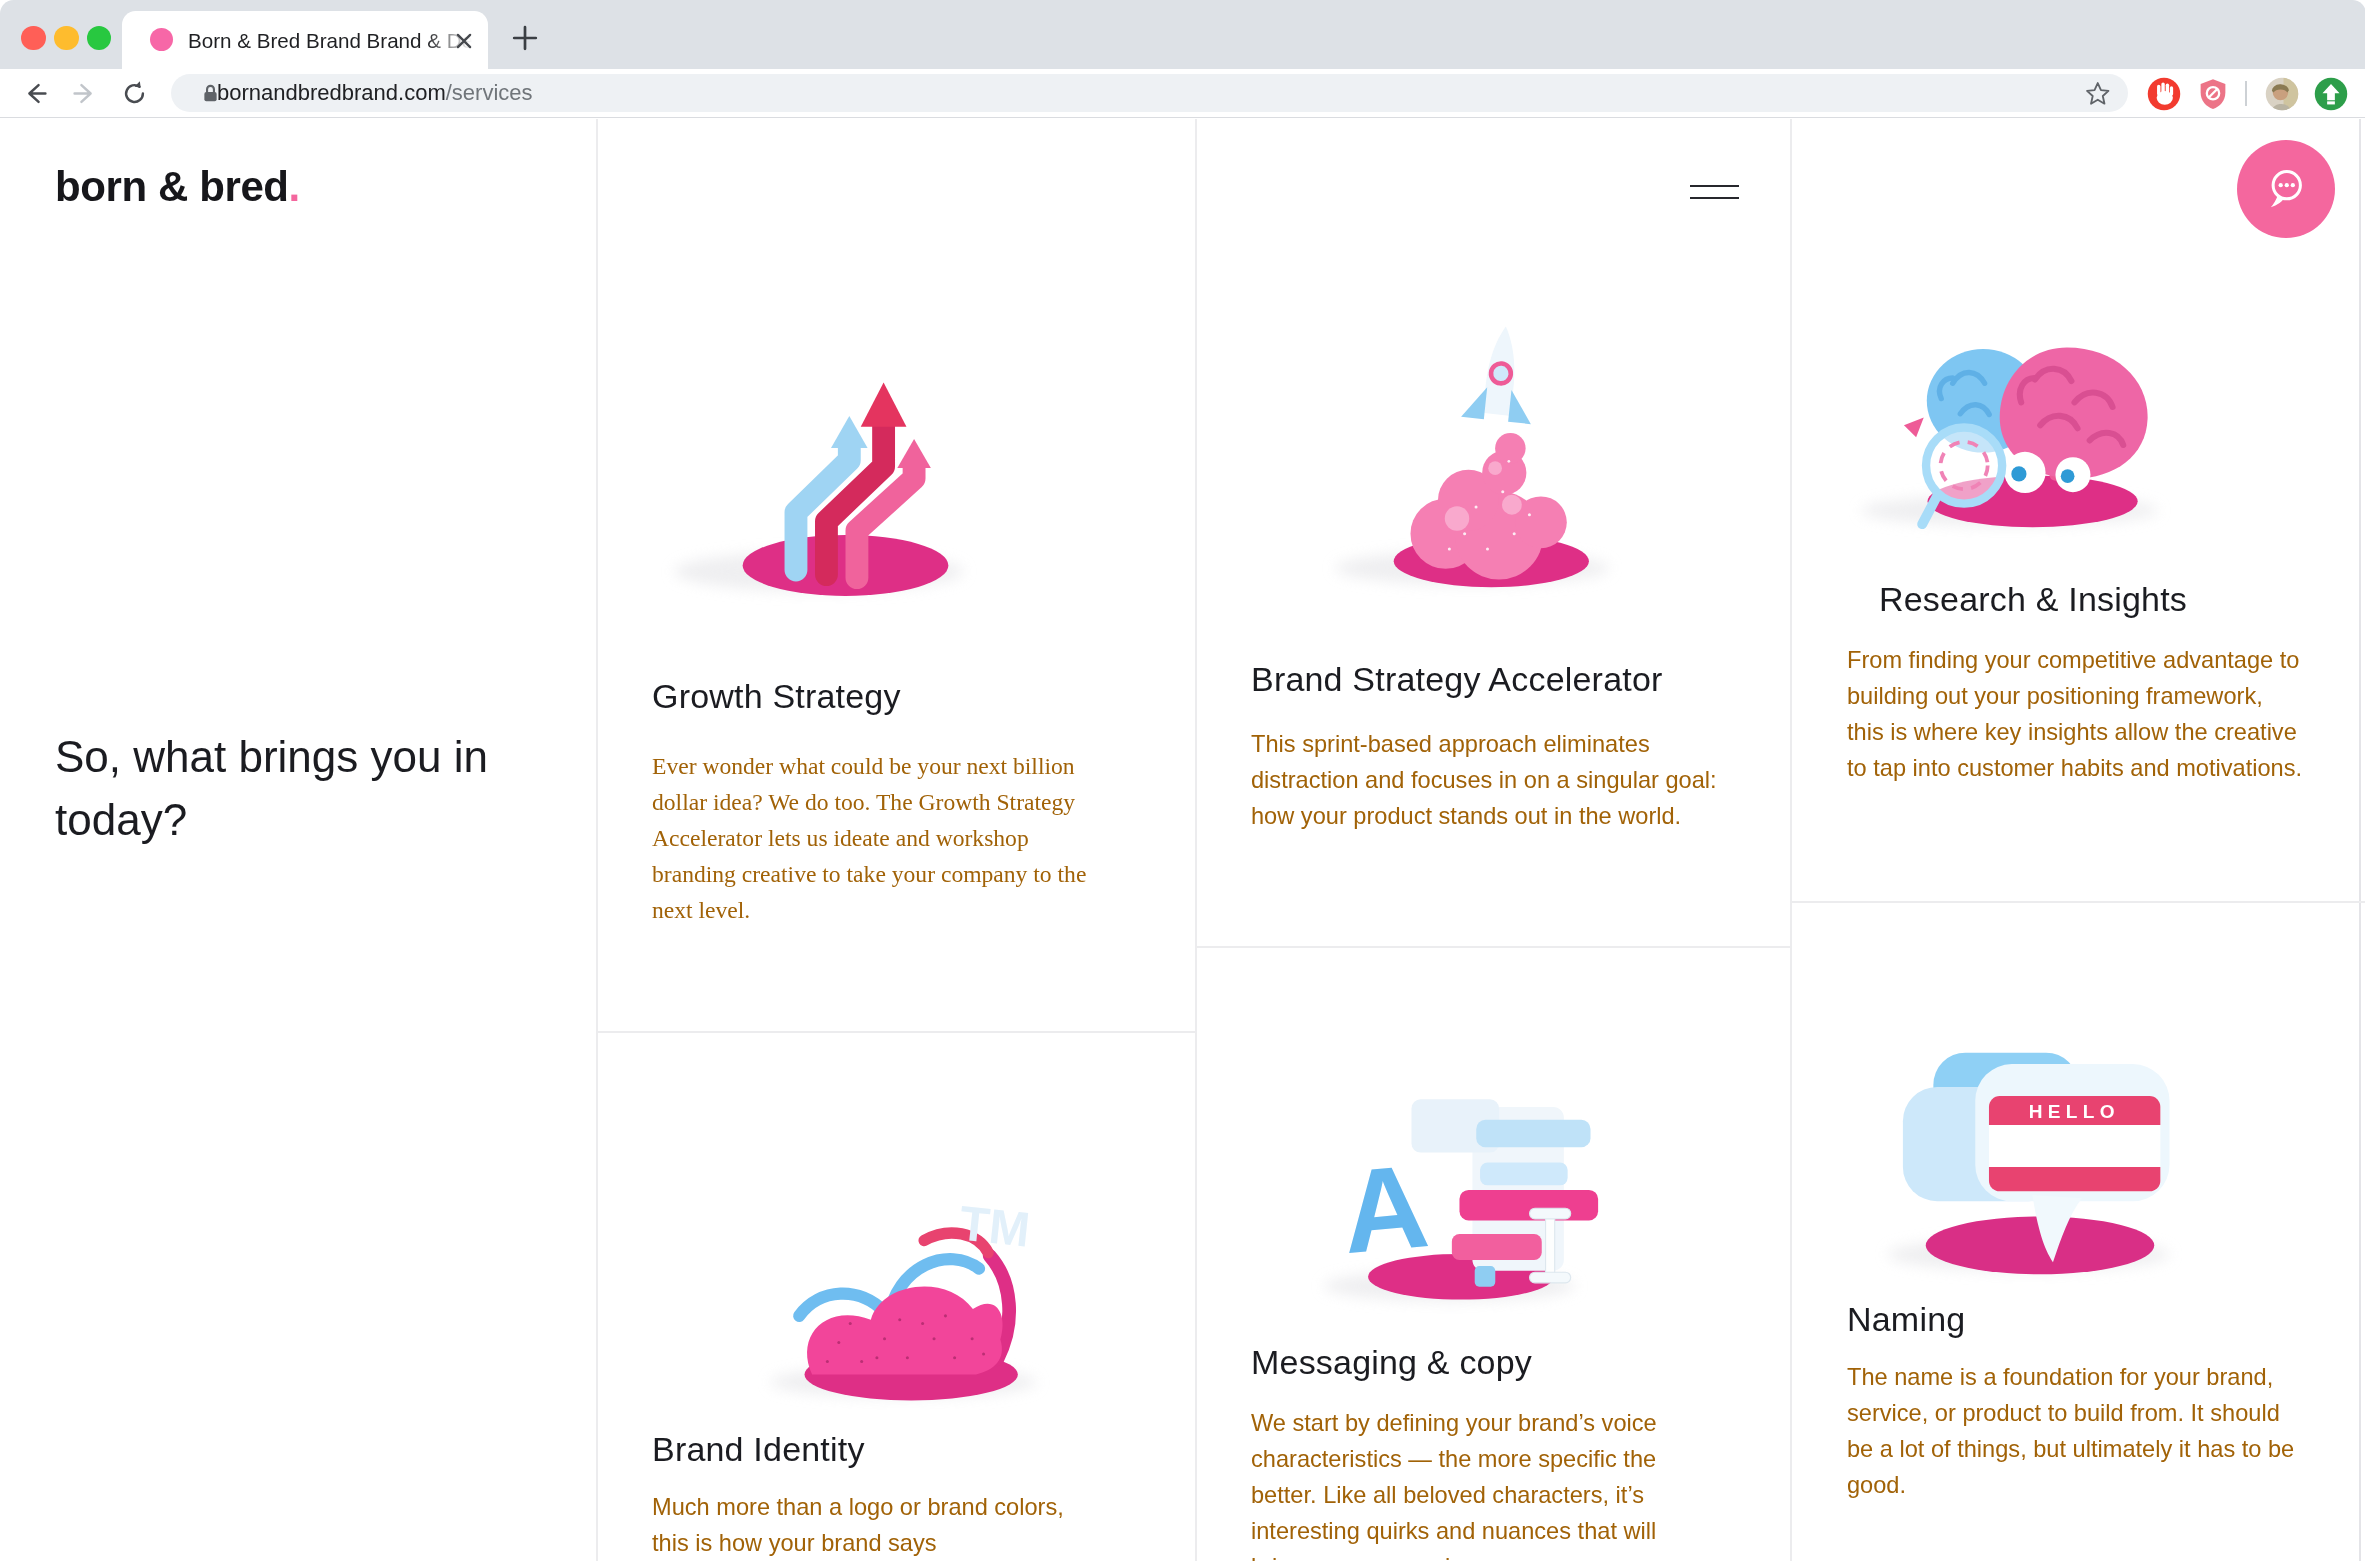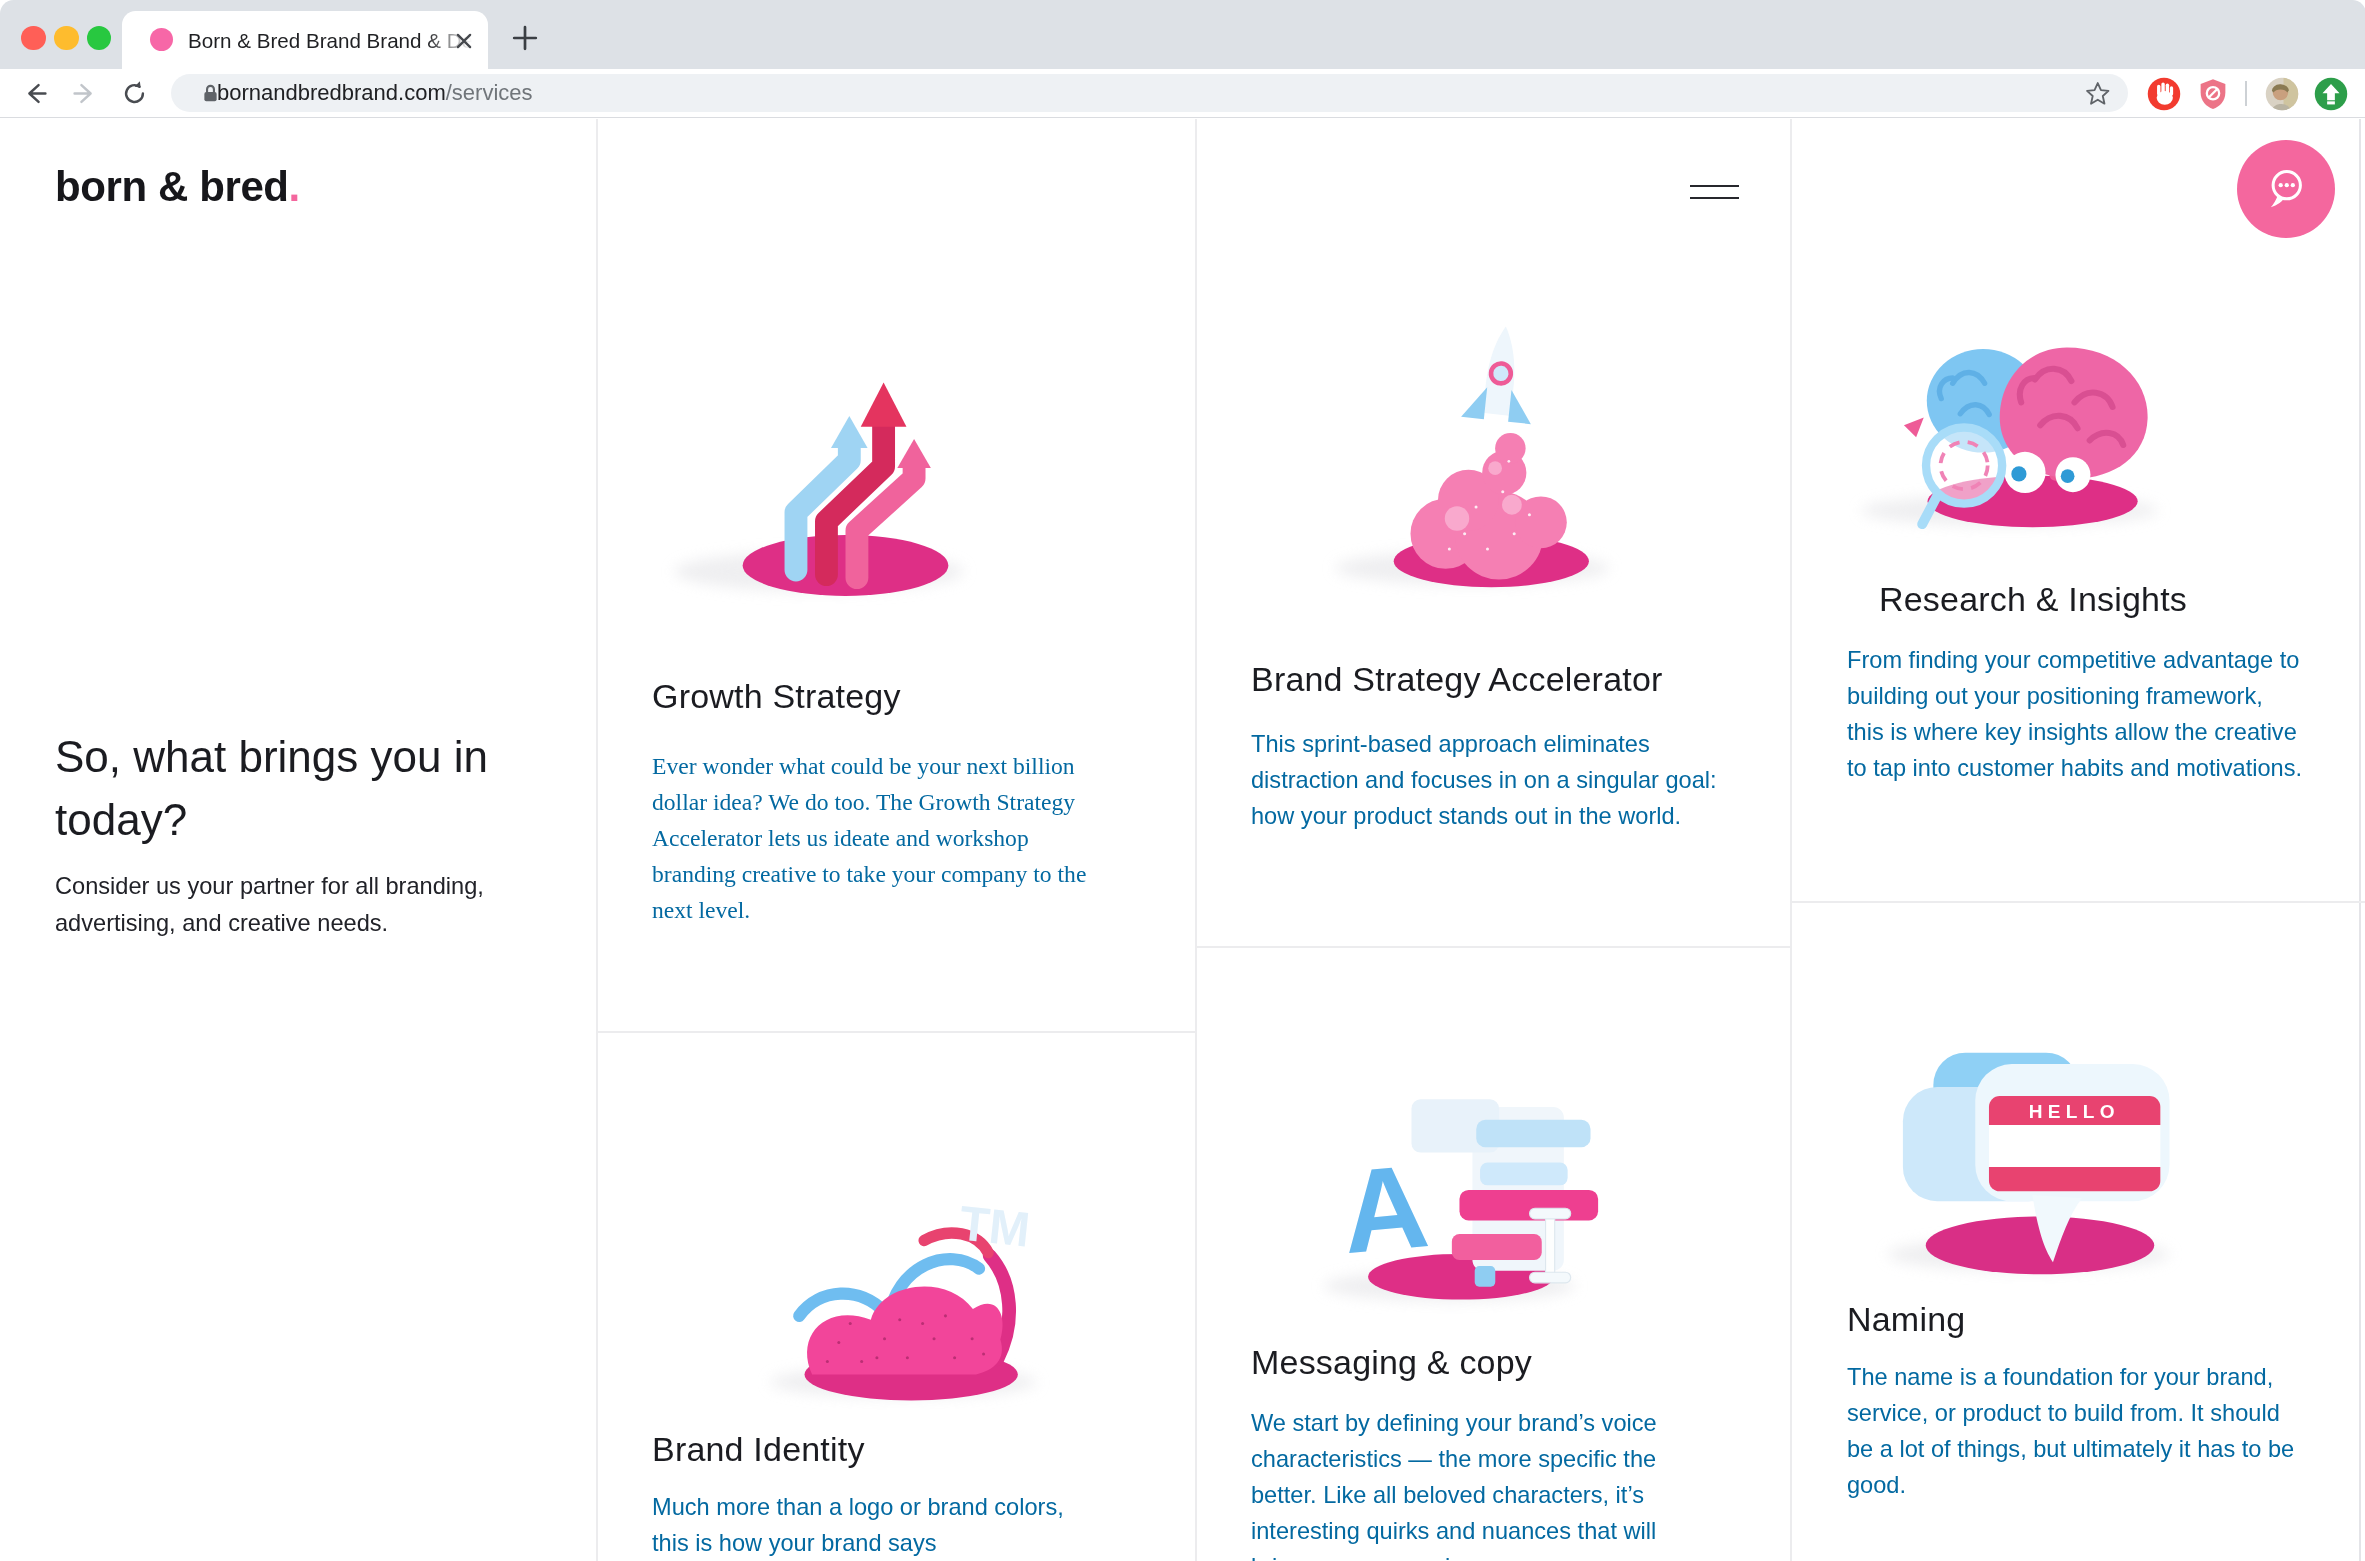--- a/index.html
+++ b/index.html
@@ -42,21 +42,21 @@
   .hline { position:absolute; height:1.5px; background:#ececee; }
   .card { position:absolute; }
   .brand-logo { position:absolute; left:55px; top:44px; font-size:42px; font-weight:800;
     letter-spacing:-0.4px; color:#17171b; white-space:nowrap; }
   .brand-logo .dot { color:#f4679e; }
   .hero-heading { position:absolute; left:55px; top:606px; width:488px; font-size:44px;
     line-height:63px; font-weight:400; color:#1b1c21; }
   .hero-body { position:absolute; left:55px; top:749px; width:503px; font-size:23.6px;
     line-height:37px; color:#212228; }
   .card-title { position:absolute; font-size:34px; font-weight:400; color:#1b1c21; letter-spacing:0.2px; }
-  .card-body { position:absolute; font-size:23.6px; line-height:36px; color:#0369a1; }
+  .card-body { position:absolute; font-size:23.6px; line-height:36px; color:#a16207; }
   .illo { position:absolute; }
   svg text { font-family:"Liberation Sans", sans-serif; }
 
   .hamburger { position:absolute; left:1690px; top:66px; width:49px; height:15.3px; cursor:pointer; }
   .hamburger span { position:absolute; left:0; width:49px; height:2.3px; background:#26272c; }
   .hamburger span:nth-child(1){ top:0; } .hamburger span:nth-child(2){ top:12.2px; }
 
   .chat-btn { position:absolute; left:2237px; top:21.4px; width:98px; height:98px; border-radius:50%;
     background:#f4679e; display:flex; align-items:center; justify-content:center; cursor:pointer; }
 </style>
@@ -169,21 +169,20 @@
     <div class="vline" style="left:1195px;"></div>
     <div class="vline" style="left:1790px;"></div>
     <div class="vline" style="left:2359px; background:#e4e4e8;"></div>
     <div class="hline" style="left:596px; width:599px; top:912px;"></div>
     <div class="hline" style="left:1196px; width:594px; top:827px;"></div>
     <div class="hline" style="left:1791px; right:0; top:782px;"></div>
 
     <div class="card" style="left:0; top:0; width:596px; height:1443px;">
       <div class="brand-logo"><span>born &amp; bred</span><span class="dot">.</span></div>
       <div class="hero-heading">So, what brings you in today?</div>
-      <div class="hero-body">Consider us your partner for all branding, advertising, and creative needs.</div>
     </div>
 
     <div class="hamburger">
         <span></span>
         <span></span>
       </div>
 
     <div class="chat-btn">
       <svg width="50" height="50" viewBox="0 0 66 66">
         <circle cx="34" cy="28" r="18" fill="none" stroke="#fff" stroke-width="4"></circle>

